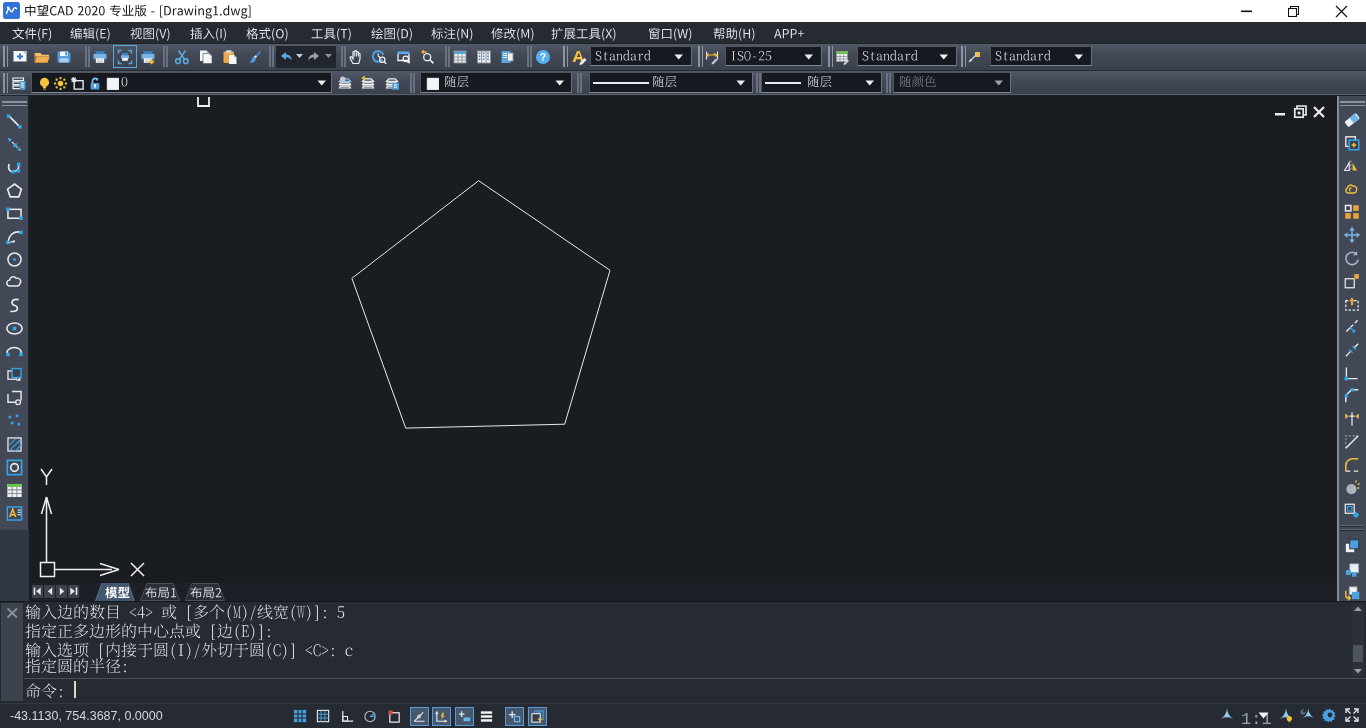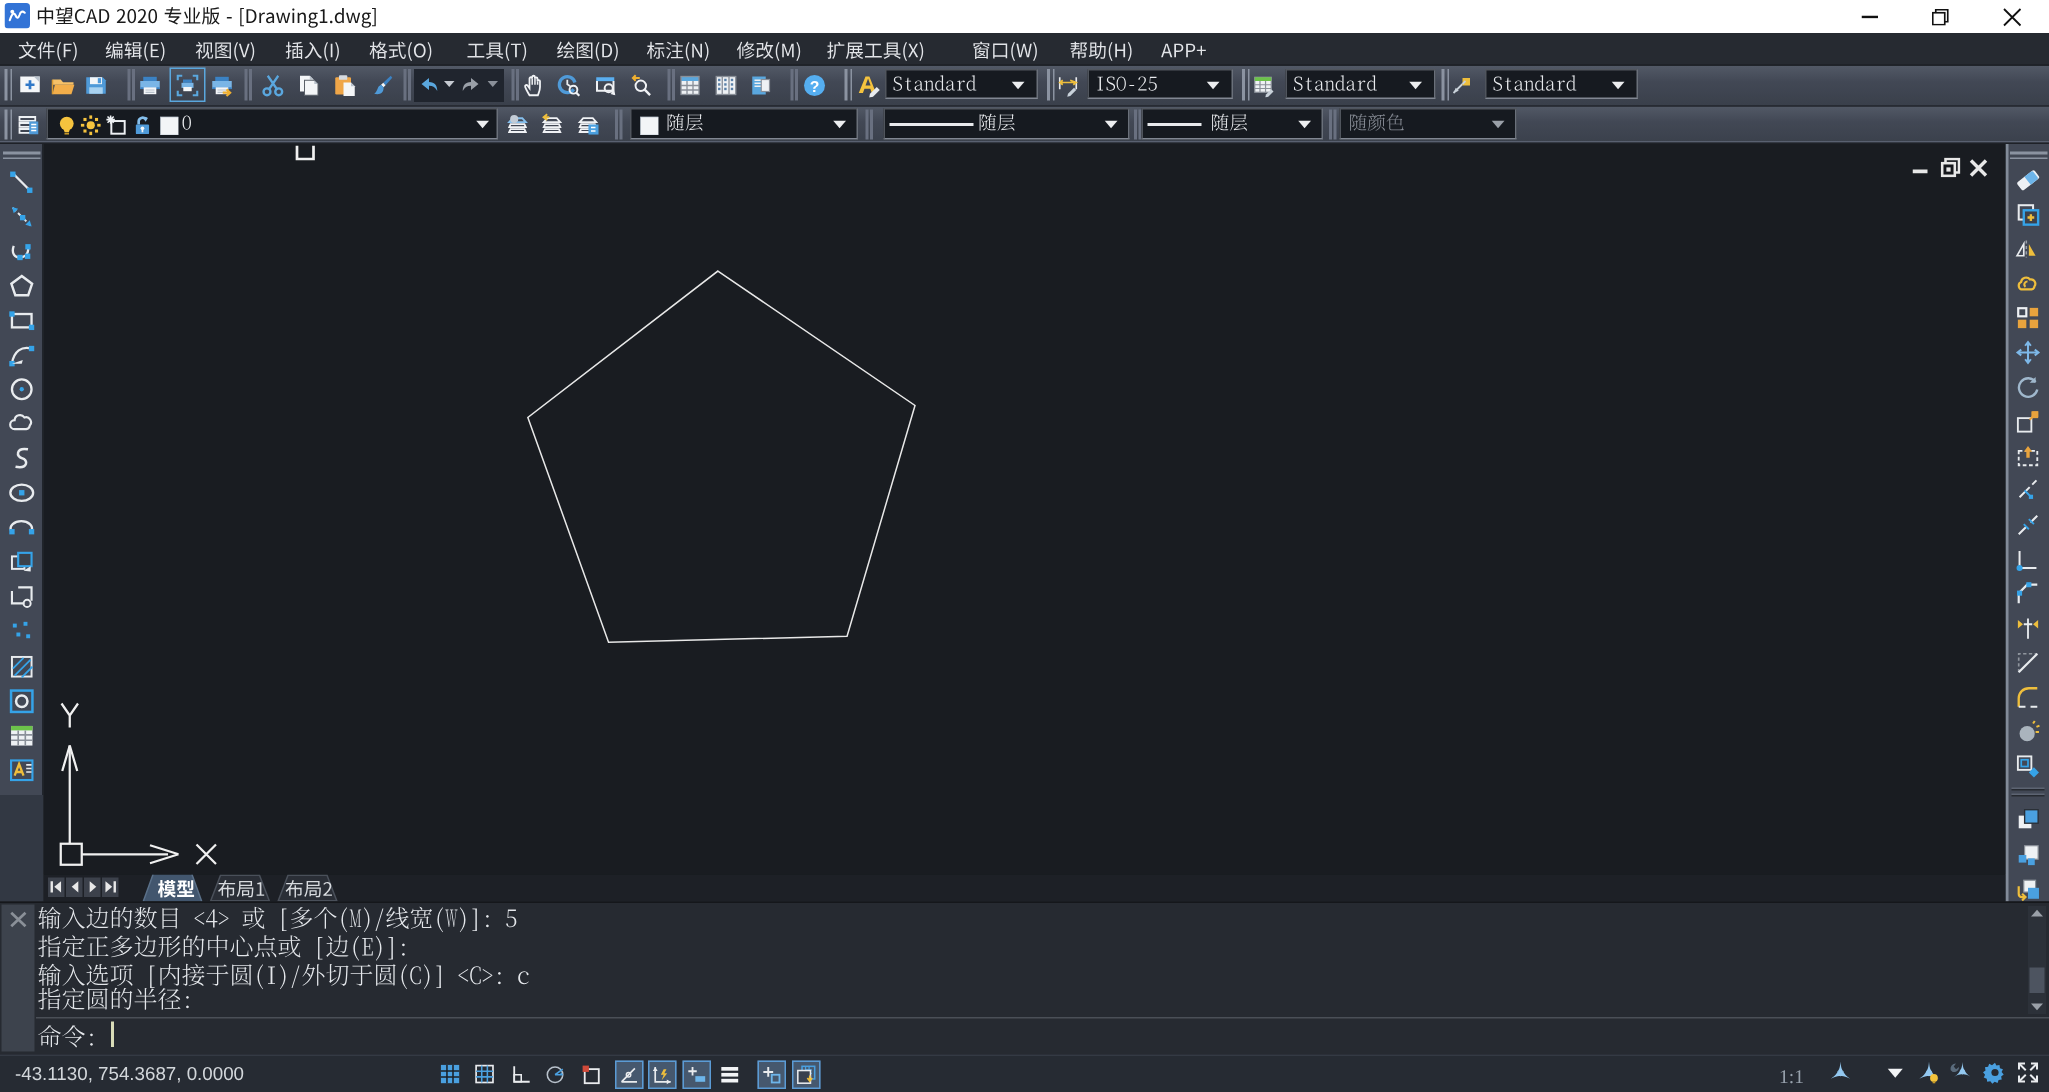--- a/index.html
+++ b/index.html
@@ -1134,21 +1134,21 @@
     </svg>
 <svg style="position:absolute;left:1219px;top:707px" width="16" height="16" viewBox="0 0 16 16">
       <g transform="scale(1)">
         <g fill="#93c8f0">
           <path d="M8 0.6 C8.3 4.4 8.8 6.1 10 7.2 C9.2 7.6 8.5 8.3 8 9.2 C7.5 8.3 6.8 7.6 6 7.2 C7.2 6.1 7.7 4.4 8 0.6 Z"></path>
           <path d="M8 0.6 C8.3 4.4 8.8 6.1 10 7.2 C9.2 7.6 8.5 8.3 8 9.2 C7.5 8.3 6.8 7.6 6 7.2 C7.2 6.1 7.7 4.4 8 0.6 Z" transform="rotate(122 8 8.2)"></path>
           <path d="M8 0.6 C8.3 4.4 8.8 6.1 10 7.2 C9.2 7.6 8.5 8.3 8 9.2 C7.5 8.3 6.8 7.6 6 7.2 C7.2 6.1 7.7 4.4 8 0.6 Z" transform="rotate(-122 8 8.2)"></path>
         </g>
       </g>
     </svg>
-<div style="position:absolute;left:1186px;top:710px;font-size:13px;color:#98a2ad;font-family:Liberation Serif, serif">1:1</div>
+<div style="position:absolute;left:1241px;top:710px;font-size:17px;color:#98a2ad;font-family:Liberation Mono, monospace">1:1</div>
 <svg style="position:absolute;left:1258px;top:712px" width="11" height="7" viewBox="0 0 11 7">
       <path d="M0.5 0.5 h10 L5.5 6.5z" fill="#f2f4f6"></path>
     </svg>
 <svg style="position:absolute;left:1278px;top:707px" width="16" height="16" viewBox="0 0 16 16">
       <g transform="scale(1)">
         <g fill="#93c8f0">
           <path d="M8 0.6 C8.3 4.4 8.8 6.1 10 7.2 C9.2 7.6 8.5 8.3 8 9.2 C7.5 8.3 6.8 7.6 6 7.2 C7.2 6.1 7.7 4.4 8 0.6 Z"></path>
           <path d="M8 0.6 C8.3 4.4 8.8 6.1 10 7.2 C9.2 7.6 8.5 8.3 8 9.2 C7.5 8.3 6.8 7.6 6 7.2 C7.2 6.1 7.7 4.4 8 0.6 Z" transform="rotate(122 8 8.2)"></path>
           <path d="M8 0.6 C8.3 4.4 8.8 6.1 10 7.2 C9.2 7.6 8.5 8.3 8 9.2 C7.5 8.3 6.8 7.6 6 7.2 C7.2 6.1 7.7 4.4 8 0.6 Z" transform="rotate(-122 8 8.2)"></path>
         </g>

